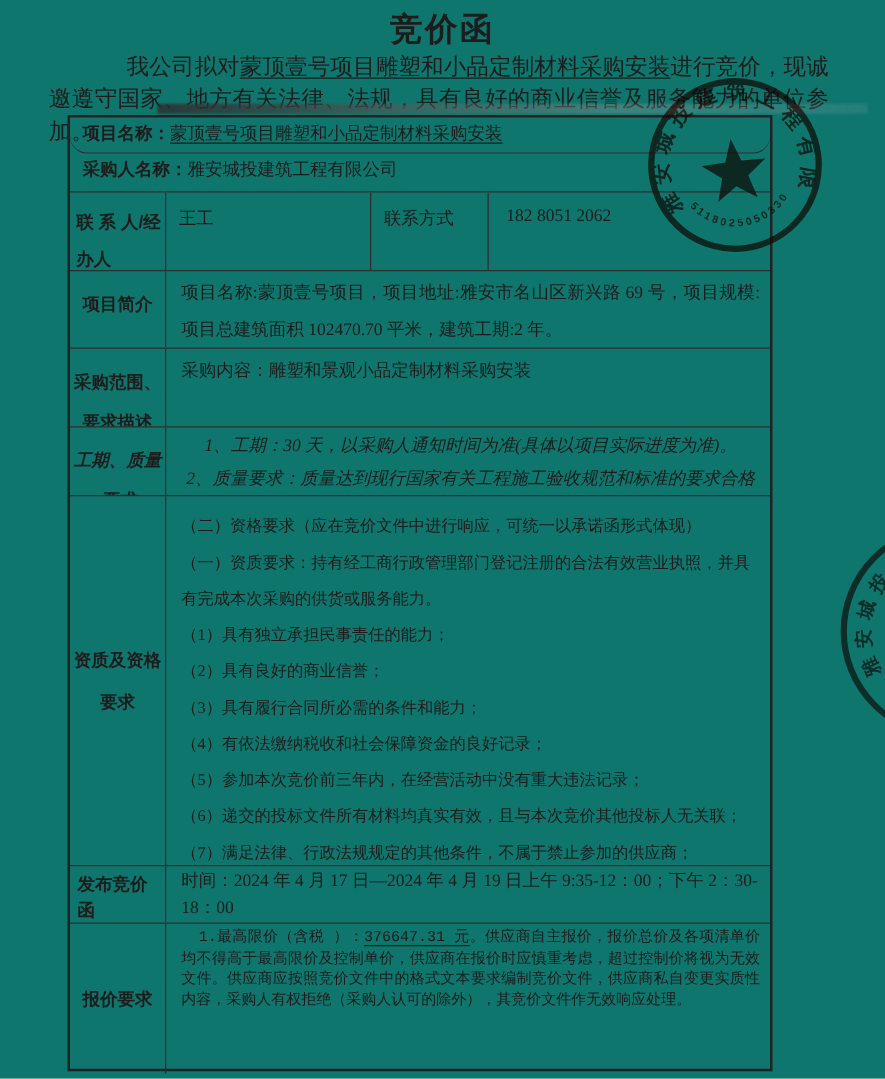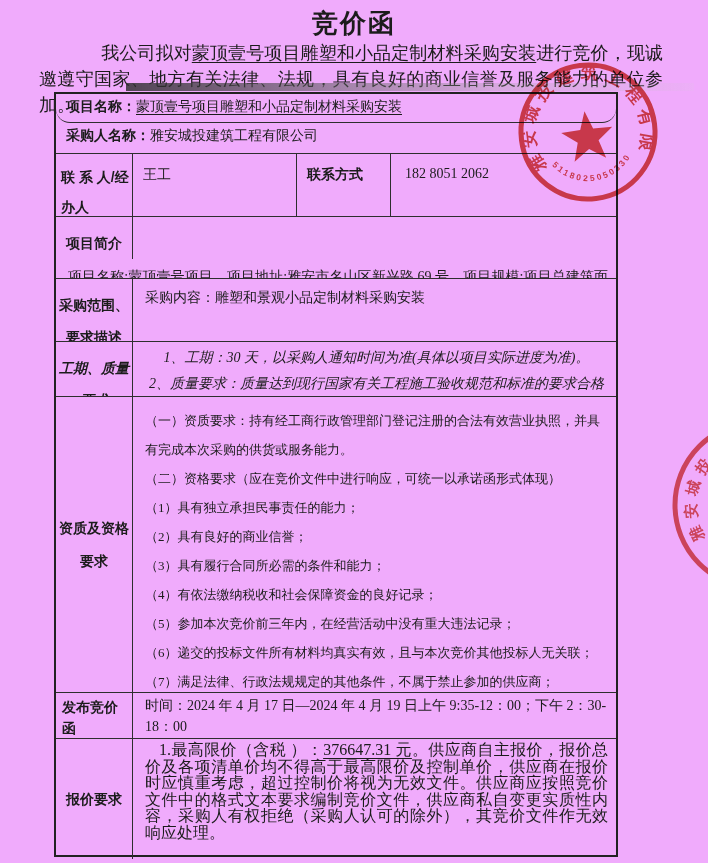--- a/index.html
+++ b/index.html
@@ -1,60 +1,60 @@
 <!DOCTYPE html>
 <html><head>
 <meta charset="utf-8">
 <style>
   * { margin:0; padding:0; box-sizing:border-box; }
   html,body { width:708px; height:863px; }
   body { background:#ffffff; font-family:"Liberation Serif","DejaVu Serif",serif; color:#1c1c1c; }
-  .page { position:relative; width:708px; height:863px; background:#f0abfc; overflow:hidden; }
+  .page { position:relative; width:708px; height:863px; background:#0f766e; overflow:hidden; }
 
   .doc-title { position:absolute; top:6px; left:0; width:708px; text-align:center;
     font-family:"Liberation Sans","DejaVu Sans",sans-serif; font-weight:bold; font-size:26px; letter-spacing:2px; }
 
   .intro { position:absolute; top:40px; left:39px; width:624px; font-size:18px; line-height:26px;
     text-align:justify; }
   .intro .indent { display:inline-block; width:62px; }
   .u { text-decoration:underline; text-underline-offset:3px; }
 
   .scan-shadow { position:absolute; left:126px; top:83px; width:568px; height:8px;
     background:linear-gradient(to right, rgba(45,45,45,.82), rgba(90,90,90,.55) 35%, rgba(160,160,160,.32) 65%, rgba(215,215,215,.10));
     filter:blur(.7px); }
 
   .tbl { position:absolute; left:54px; top:92px; width:564px; height:765px;
     border:2px solid #222; font-size:14px; }
   .row { display:flex; border-bottom:1px solid #2e2e2e; overflow:hidden; }
   .row:last-child { border-bottom:none; }
-  .r1{height:29px;border-radius:14px;} .r2{height:31px;} .r3{height:63px;} .r4{height:62px;flex-direction:column;} .r5{height:63px;}
+  .r1{height:29px;border-radius:14px;} .r2{height:31px;} .r3{height:63px;} .r4{height:62px;} .r5{height:63px;}
   .r6{height:55px;font-style:italic;} .r7{height:296px;} .r8{height:46px;} .r9{height:120px;}
 
   .lbl { font-family:"Liberation Sans","DejaVu Sans",sans-serif; font-weight:bold; }
   .full { flex:1; padding:4px 8px 0 10px; white-space:nowrap; overflow:hidden; }
 
   .lc { width:77px; border-right:1px solid #2e2e2e; font-family:"Liberation Sans","DejaVu Sans",sans-serif;
     font-weight:bold; white-space:pre-line; flex-shrink:0; }
   .lc.center { display:flex; align-items:flex-start; justify-content:center; text-align:center; padding-top:10px; line-height:32px; }
   .lc.vcenter { display:flex; align-items:center; justify-content:center; text-align:center; line-height:33px; }
   .lc.left { padding:8px 3px 0 5px; line-height:30px; }
   .lc.left8 { padding:4px 3px 0 6px; line-height:21px; }
 
   .cc { flex:1; padding:4px 8px 0 12px; overflow:hidden; }
   .c2 { width:164px; border-right:1px solid #2e2e2e; padding:12px 4px 0 10px; flex-shrink:0; }
   .c3 { width:94px;  border-right:1px solid #2e2e2e; padding:12px 4px 0 10px; flex-shrink:0;
-        font-family:"Liberation Sans","DejaVu Sans",sans-serif; font-weight:bold; }
+        font-family:"Liberation Sans","DejaVu Sans",sans-serif; font-weight:normal; }
   .c4 { flex:1; padding:12px 4px 0 14px; }
 
   .ov  { line-height:30px; padding-top:3px; text-align:justify; }
   .sc  { line-height:24px; padding-top:7px; }
   .sch { line-height:26px; padding-top:3px; white-space:pre-line;text-align:center; }
   .qual { line-height:29px; padding-top:9px; font-size:13px; }
   .ann { line-height:21px; padding-top:2px; white-space:pre-line; }
-  .quote { font-size:16px; line-height:16.5px; padding-top:3px; text-align:justify; }
+  .quote { font-size:12px; line-height:16.5px; padding-top:3px; text-align:justify;font-family:Liberation Mono, monospace; }
   .quote p { text-indent:14px; }
 
   .seal { position:absolute; mix-blend-mode:multiply; }
   .seal-1 { left:508px; top:52px; width:160px; height:160px; opacity:.88; }
   .seal-2 { left:650px; top:400px; width:120px; height:220px; opacity:.8; }
 </style>
 </head>
 <body>
 
 <div class="page">
@@ -98,22 +98,22 @@
       <div class="lc center">工期、质量
 要求</div>
       <div class="cc sch">1、工期：30 天，以采购人通知时间为准(具体以项目实际进度为准)。
 2、质量要求：质量达到现行国家有关工程施工验收规范和标准的要求合格标准。</div>
     </div>
 
     <div class="row r7">
       <div class="lc vcenter">资质及资格
 要求</div>
       <div class="cc qual">
+        <div>（二）资格要求（应在竞价文件中进行响应，可统一以承诺函形式体现）</div>
         <div>（一）资质要求：持有经工商行政管理部门登记注册的合法有效营业执照，并具有完成本次采购的供货或服务能力。</div>
-        <div>（二）资格要求（应在竞价文件中进行响应，可统一以承诺函形式体现）</div>
         <div>（1）具有独立承担民事责任的能力；</div>
         <div>（2）具有良好的商业信誉；</div>
         <div>（3）具有履行合同所必需的条件和能力；</div>
         <div>（4）有依法缴纳税收和社会保障资金的良好记录；</div>
         <div>（5）参加本次竞价前三年内，在经营活动中没有重大违法记录；</div>
         <div>（6）递交的投标文件所有材料均真实有效，且与本次竞价其他投标人无关联；</div>
         <div>（7）满足法律、行政法规规定的其他条件，不属于禁止参加的供应商；</div>
       </div>
     </div>
 

